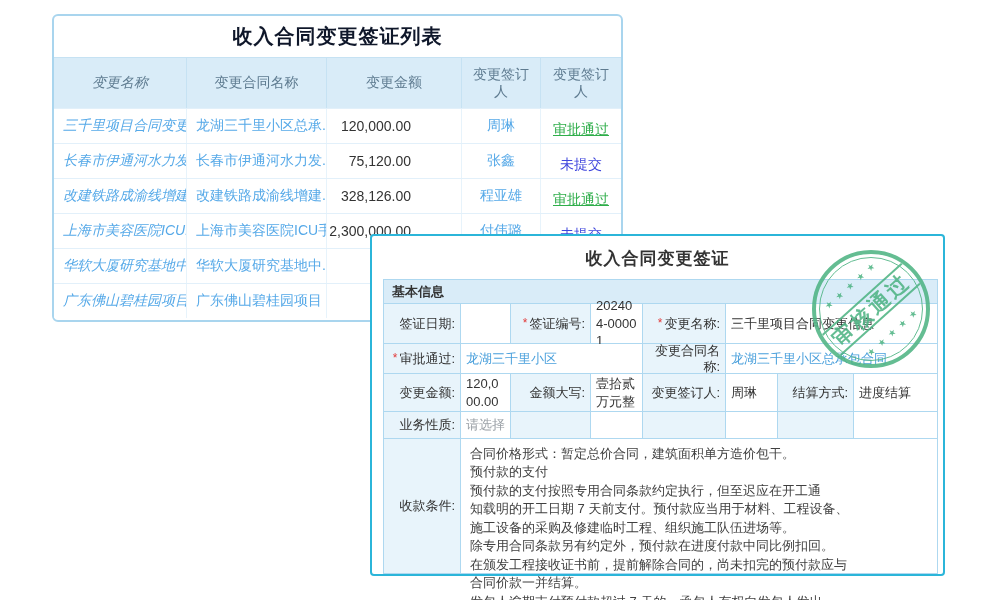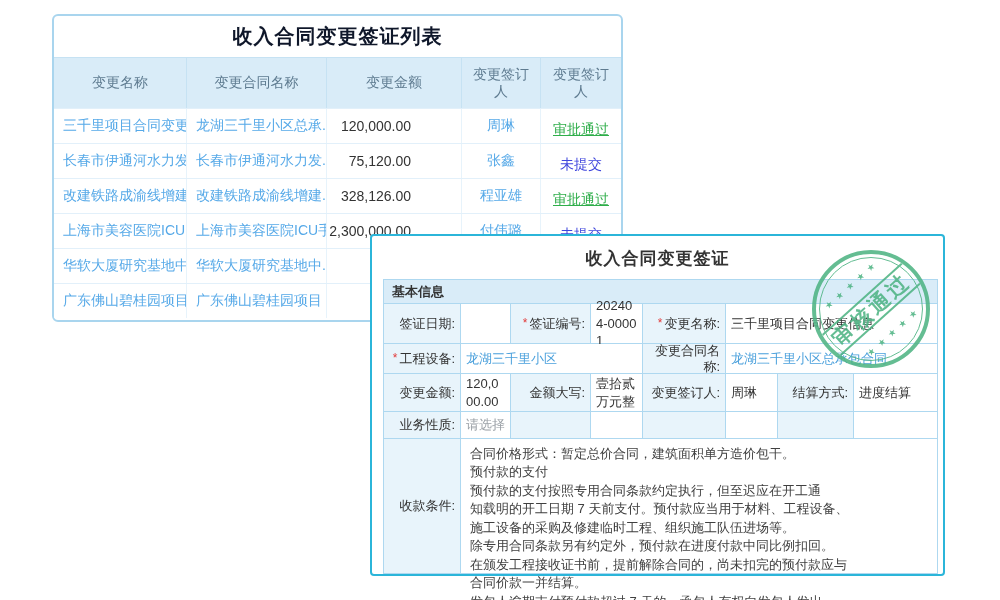--- a/index.html
+++ b/index.html
@@ -20,21 +20,21 @@
   }
   .list-header{ display:flex; height:51px; background:#d9ecf8; border-top:1px solid #c6e2f3; }
   .hcell{
     display:flex; align-items:center; justify-content:center; text-align:center;
     font-size:14px; color:#5e7b90; border-right:1px solid #c6e2f3; padding:0 6px; line-height:1.25;
   }
   .hcell:last-child{ border-right:none; }
   .list-row{ display:flex; height:35px; border-top:1px solid #e2f0fa; font-size:14px; background:#fff; }
   .rcell{ display:flex; align-items:center; border-right:1px solid #e7f3fb; overflow:hidden; white-space:nowrap; }
   .rcell:last-child{ border-right:none;margin-top:8px; }
-  .col1{ width:133px; } .col2{ width:140px; } .col3{ width:135px; } .col4{ width:79px; } .col5{ flex:1; }
+  .col1{ width:133px;font-style:italic; } .col2{ width:140px; } .col3{ width:135px; } .col4{ width:79px; } .col5{ flex:1; }
   .cell-name{ color:#56a9e8; padding-left:9px; cursor:pointer; }
   .cell-amount{ color:#333; justify-content:flex-end; padding-right:50px; }
   .cell-signer{ color:#56a9e8; justify-content:center; cursor:pointer; }
   .cell-status{ justify-content:center; }
   .status-approved{ color:#2fae4a; text-decoration:underline; cursor:pointer; }
   .status-unsubmitted{ color:#3f46dd; cursor:pointer; }
 
   
   .form-panel{
     position:absolute; left:370px; top:234px; width:575px; height:342px;
@@ -163,21 +163,21 @@
       </div>
     <div class="ft-cell c-value">202404-00001</div>
     <div class="ft-cell c-label">
         <span class="req-star">*</span>
         <span>变更名称:</span>
       </div>
     <div class="ft-cell c-value span3">三千里项目合同变更信息</div>
 
     <div class="ft-cell c-label">
         <span class="req-star">*</span>
-        <span>工程设备:</span>
+        <span>审批通过:</span>
       </div>
     <div class="ft-cell c-value span3">
         <span class="link">龙湖三千里小区</span>
       </div>
     <div class="ft-cell c-label">
         <span>变更合同名称:</span>
       </div>
     <div class="ft-cell c-value span3">
         <span class="link">龙湖三千里小区总承包合同</span>
       </div>

